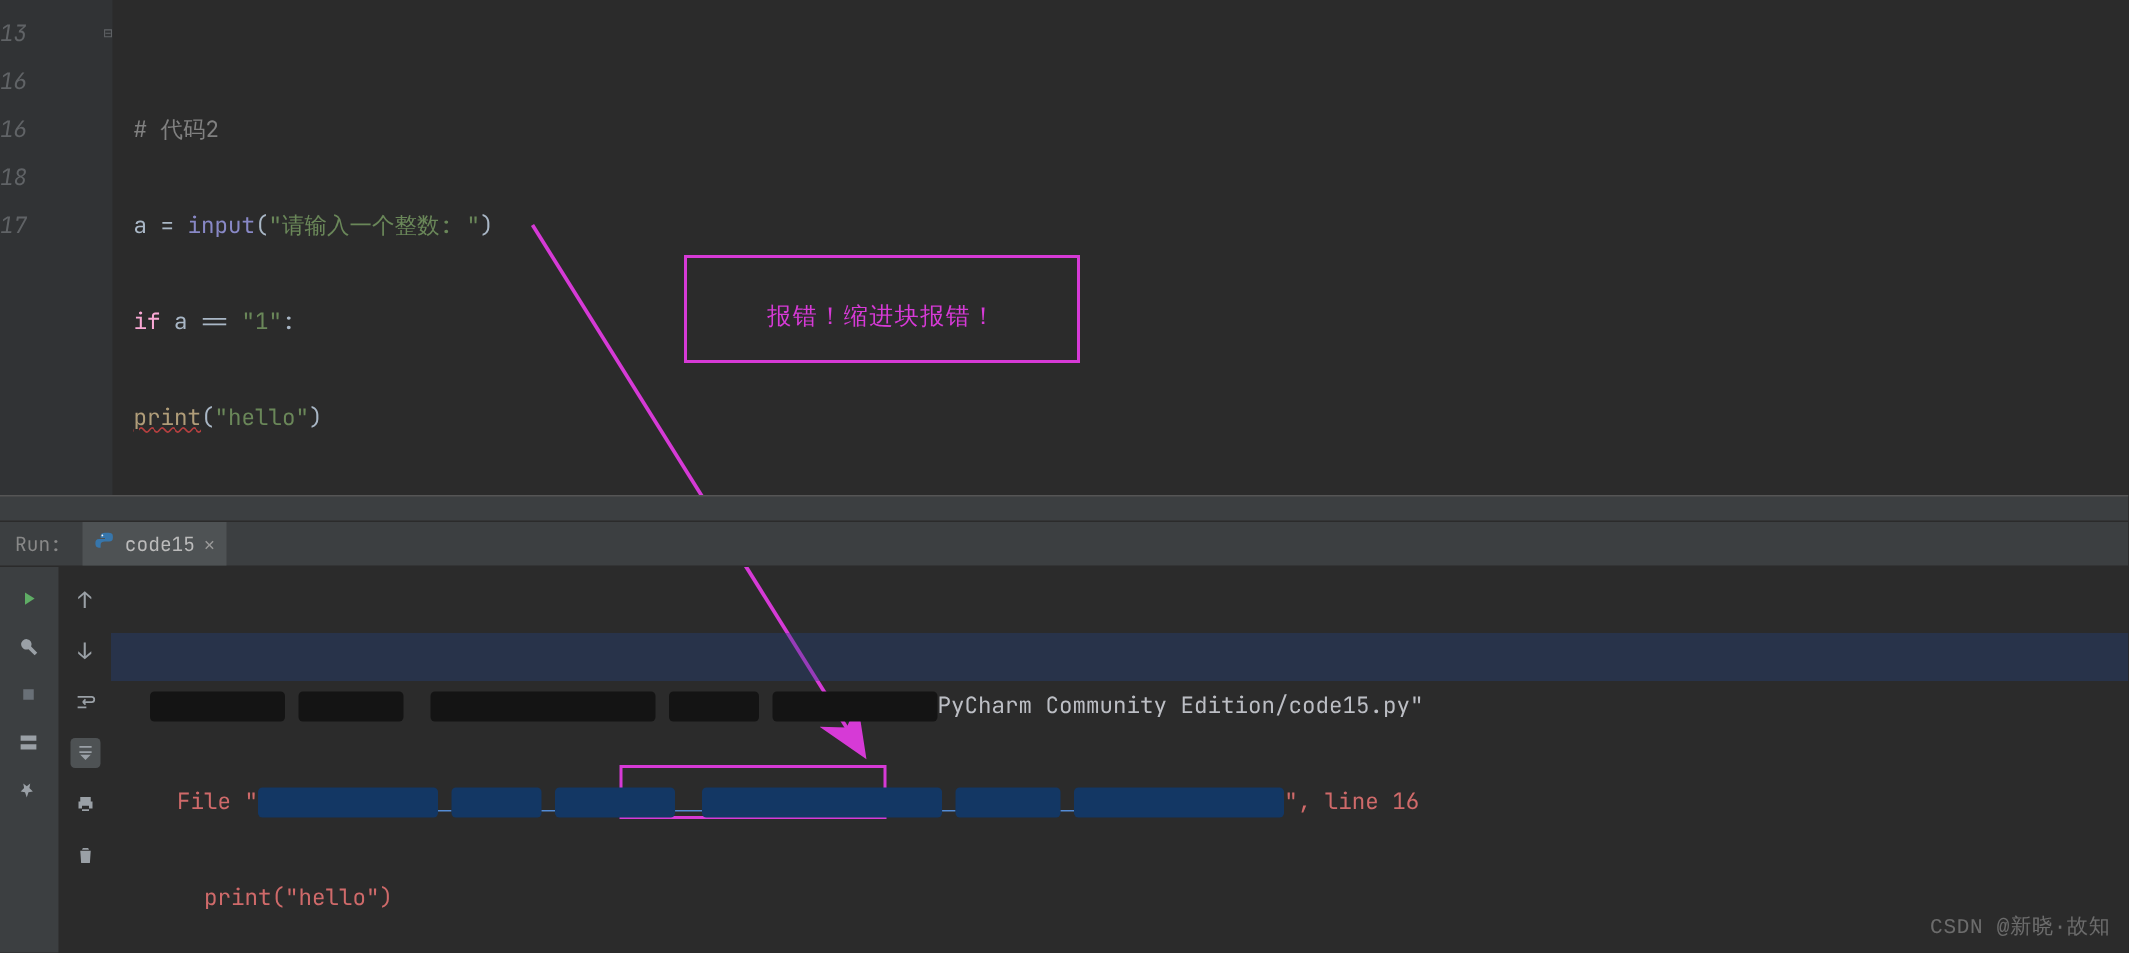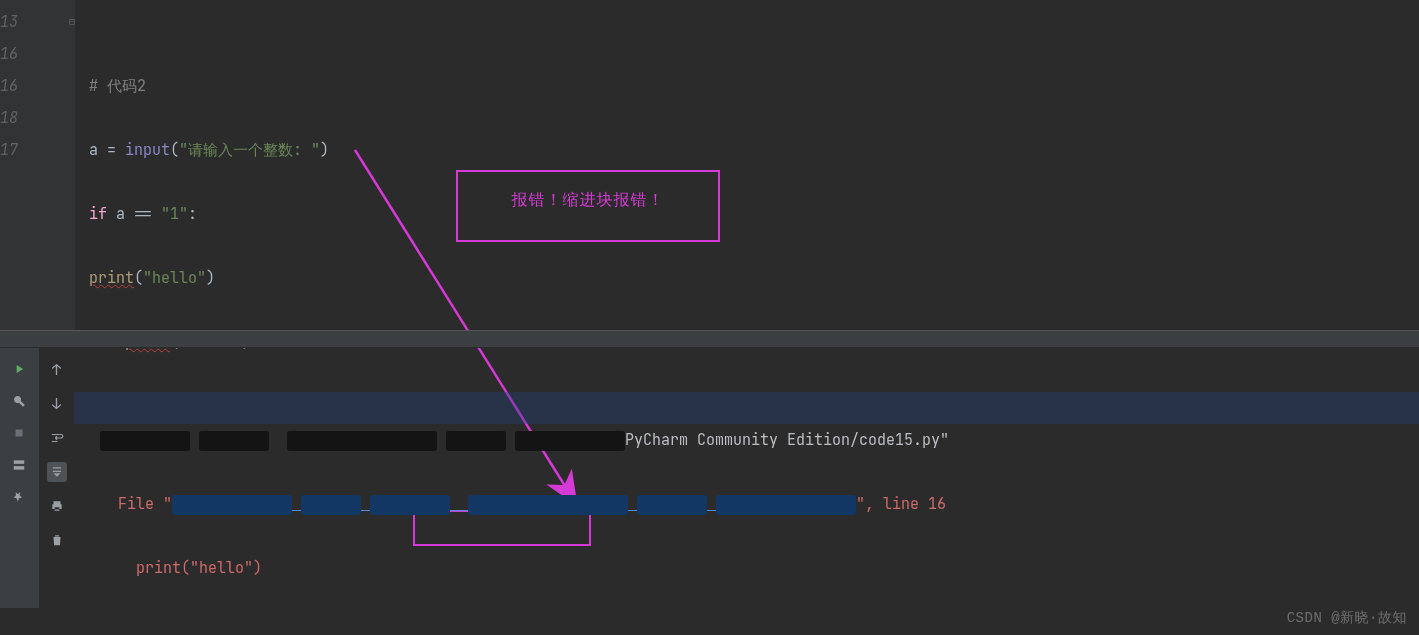--- a/index.html
+++ b/index.html
@@ -52,21 +52,21 @@
   .wavy { text-decoration: underline wavy #b83f3f; text-decoration-thickness:1px;text-align:center; }
 
   
   .callout {
     position: absolute;
     border: 2px solid #d63ad6;
     color: #d63ad6;
     font-family: "Microsoft YaHei", sans-serif;
     font-size: 16px;
     padding: 18px 24px;
-    display:flex;align-items:flex-start;justify-content:center;
+    display:flex;align-items:flex-end;justify-content:center;
     font-weight:500;
     letter-spacing:1px;
   }
   .callout-1 { left: 456px; top: 170px; width: 264px; height: 72px; }
 
   svg.arrow { position:absolute; left:0; top:0; pointer-events:none; }
 
   
   .split {
     height: 18px;
@@ -194,20 +194,33 @@
     <marker id="ah" markerWidth="16" markerHeight="16" refX="12" refY="6" orient="auto">
       <path d="M0,0 L14,6 L0,12 L4,6 Z" fill="#d63ad6"></path>
     </marker>
   </defs>
   <line x1="355" y1="150" x2="575" y2="502" stroke="#d63ad6" stroke-width="2.5" marker-end="url(#ah)"></line>
 </svg>
 
 <div class="split"></div>
 
 <div class="run-panel">
+  <div class="run-header">
+    <span class="run-header-label">Run:</span>
+    <div class="tab">
+      <span class="py-icon">
+        <svg width="14" height="14" viewBox="0 0 24 24">
+            <path fill="#3776ab" d="M12 2c-3 0-5 1-5 4v2h5v1H5c-3 0-4 2-4 5s1 5 4 5h2v-3c0-3 2-4 5-4h5c2 0 4-1 4-4V6c0-3-2-4-5-4z"></path>
+            <circle cx="9" cy="5" r="1" fill="#fff"></circle>
+          </svg>
+      </span>
+      <span>code15</span>
+      <span class="close">✕</span>
+    </div>
+  </div>
   <div class="run-body">
 
     <div class="run-gutter">
       <div class="g-icon play">
           <svg width="14" height="14" viewBox="0 0 24 24">
             <path fill="currentColor" d="M8 5v14l11-7z"></path>
           </svg>
         </div>
       <div class="g-icon">
           <svg width="14" height="14" viewBox="0 0 24 24">

